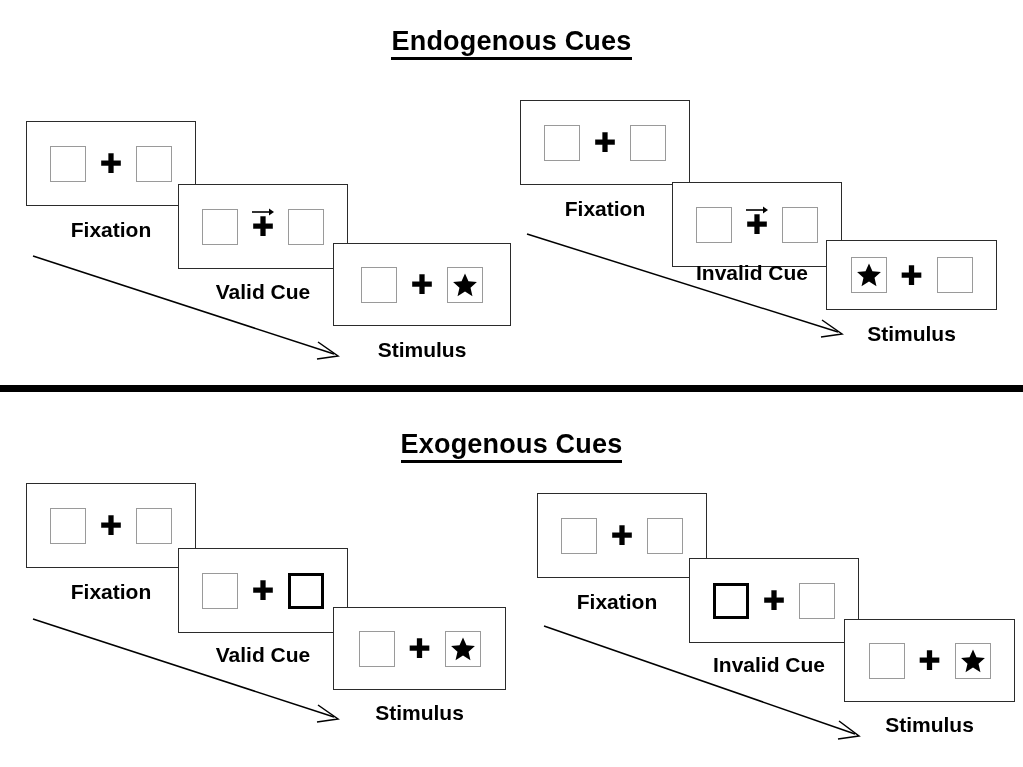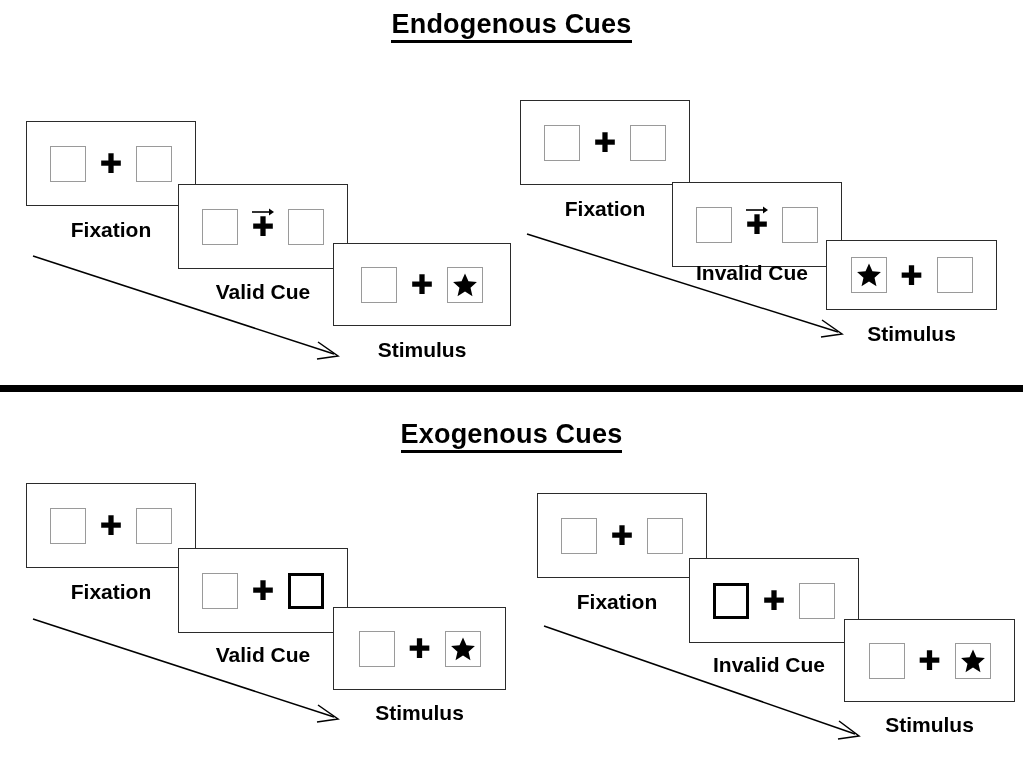--- a/index.html
+++ b/index.html
@@ -122,21 +122,21 @@
     position: absolute;
     overflow: visible;
     pointer-events: none;
   }
 </style>
 </head>
 <body>
 
 <div class="canvas">
 
-  <div class="section-title" style="top:9px;">
+  <div class="section-title" style="top:26px;">
     <span>Endogenous Cues</span>
   </div>
 
   <div class="frame" style="left:26px; top:121px; width:170px; height:85px;">
     <div class="frame-inner">
       <div class="pbox"></div>
       <div class="cross">
         <span class="plus">✚</span>
       </div>
       <div class="pbox"></div>
@@ -220,21 +220,21 @@
   </div>
   <div class="panel-label" style="left:826px; top:322px; width:171px;">Stimulus</div>
 
   <svg class="flow-arrow" style="left:524px; top:228px; width:330px; height:118px;" viewBox="0 0 330 118">
     <line x1="3" y1="6" x2="314" y2="104" stroke="#000" stroke-width="1.5"></line>
     <polyline points="298,92 318,106 297,109" fill="none" stroke="#000" stroke-width="1.5"></polyline>
   </svg>
 
   <div class="divider" style="top:385px;"></div>
 
-  <div class="section-title" style="top:419px;">
+  <div class="section-title" style="top:429px;">
     <span>Exogenous Cues</span>
   </div>
 
   <div class="frame" style="left:26px; top:483px; width:170px; height:85px;">
     <div class="frame-inner">
       <div class="pbox"></div>
       <div class="cross">
         <span class="plus">✚</span>
       </div>
       <div class="pbox"></div>

